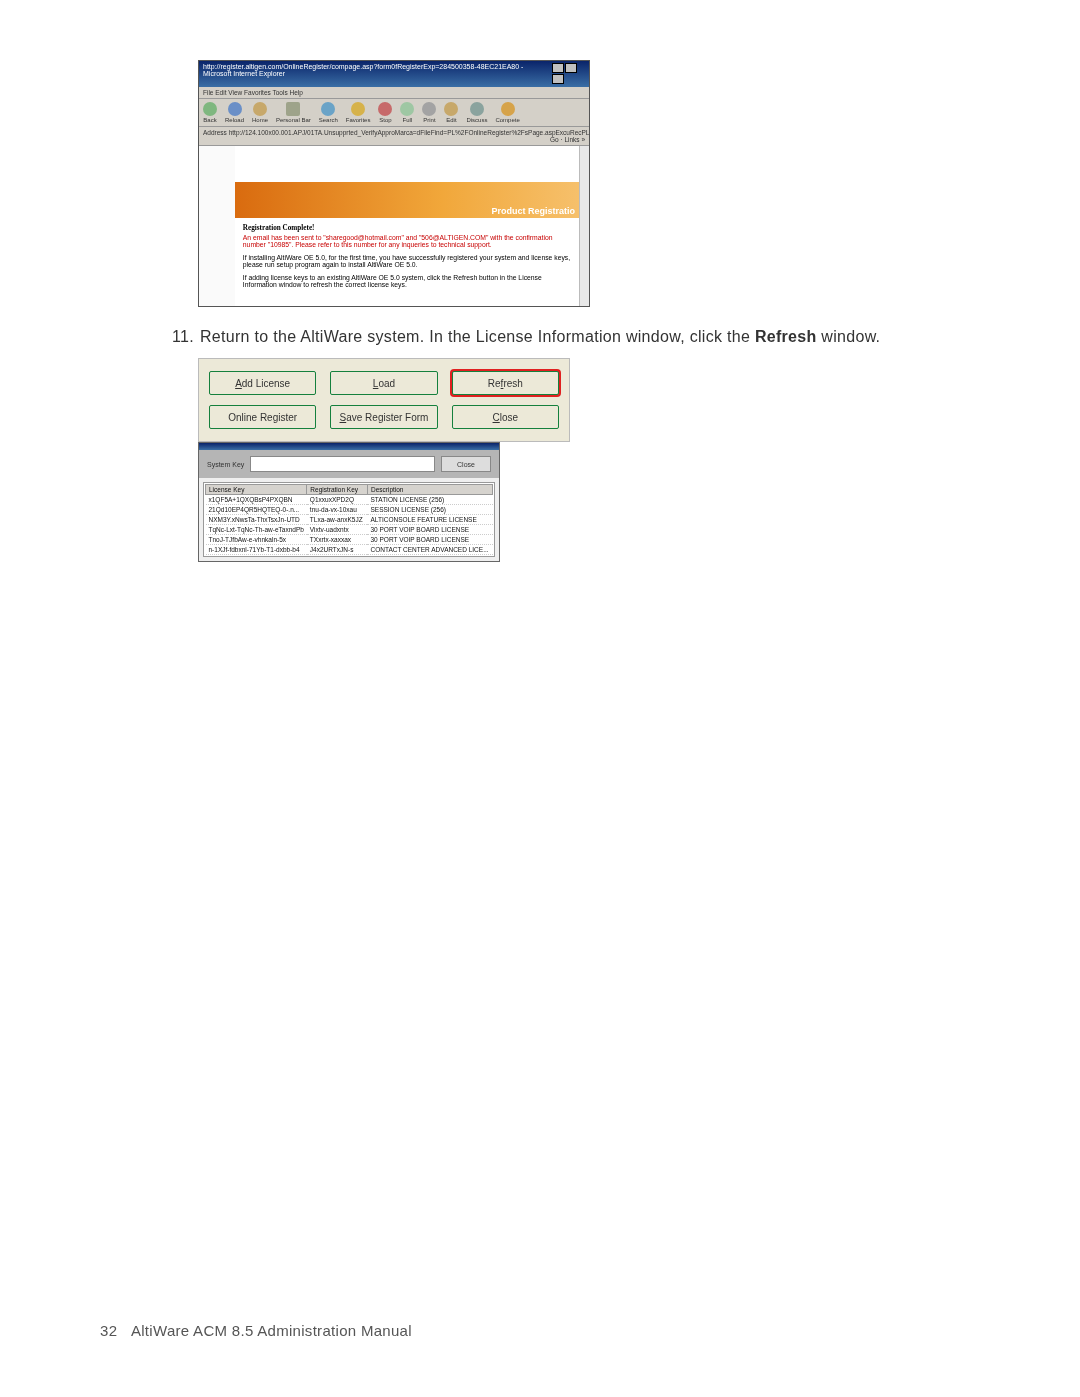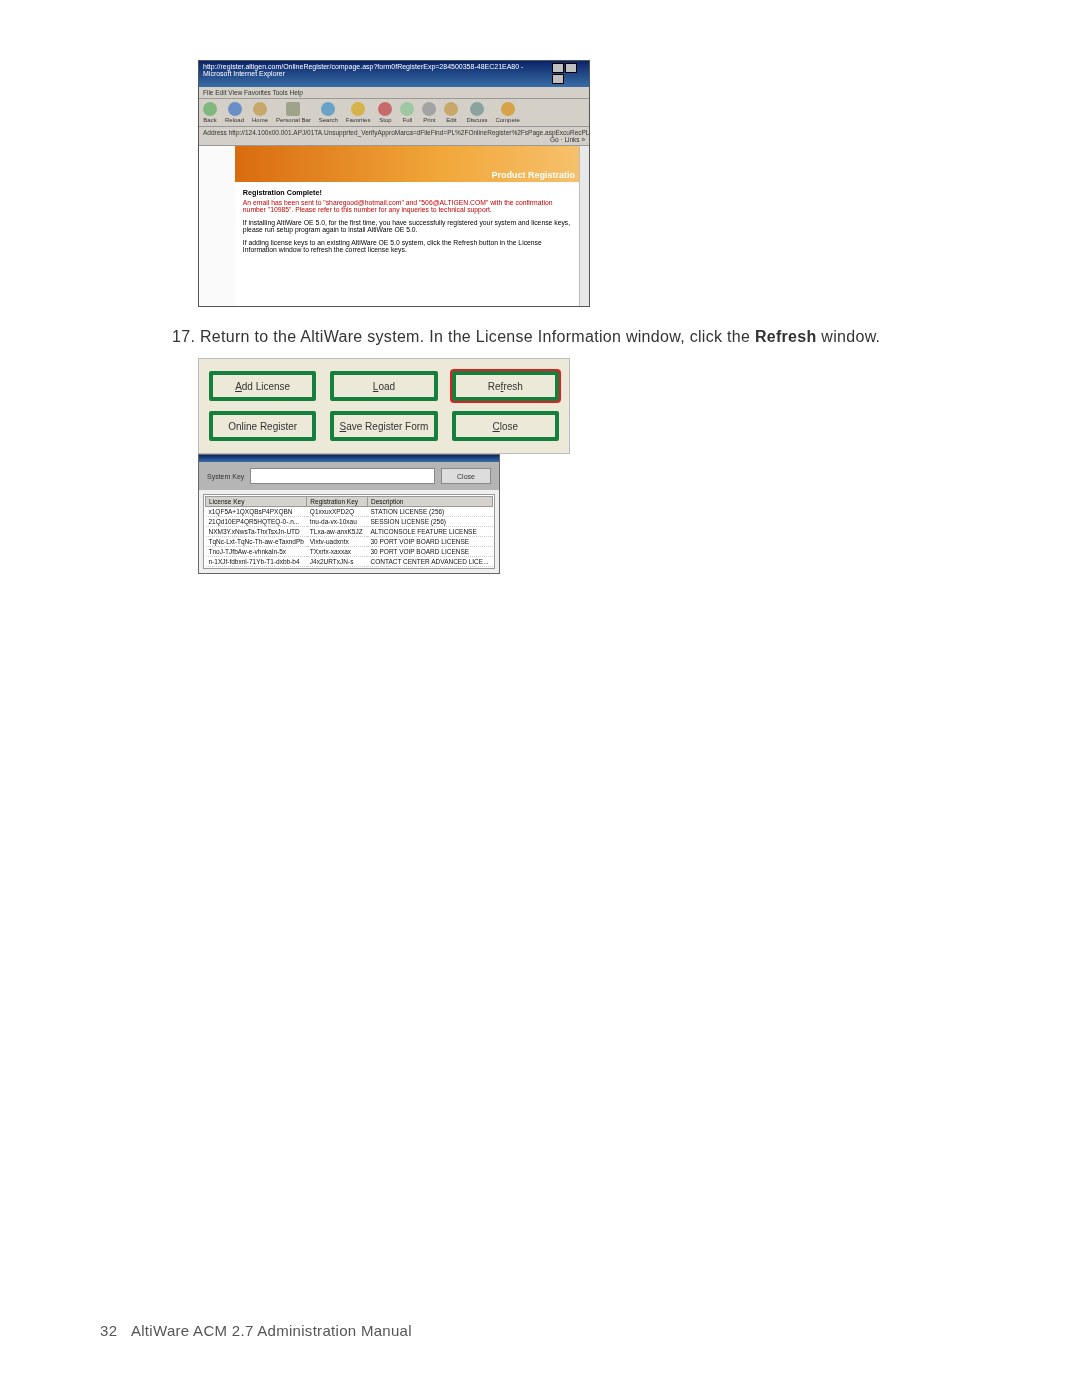--- a/index.html
+++ b/index.html
@@ -61,38 +61,38 @@
     width:14px;height:14px;background:#e8a23a;border-radius:50%;
     margin-bottom:1px;
   }
   .ie-body {
     background:#fff;
     display:flex;
     min-height:160px;
   }
   .ie-left{ width:60px; background:#fafafa;}
   .ie-right{ width:15px; background:#e8e8e8; border-left:1px solid #bbb;}
-  .ie-mid{ flex:1 1 auto;}
+  .ie-mid{ flex:1 1 auto;margin-top:36px;}
   .ie-banner{
     height:36px;
     background: linear-gradient(90deg, #d96b0f 0%, #f1a73a 60%, #f6c06b 100%);
     position:relative;
     color:#fff;
     font-weight:bold;
     font-size:9px;
     display:flex; align-items:flex-end; justify-content:flex-end;
     padding:2px 4px;
     box-sizing:border-box;
   }
   .ie-content{
     padding:6px 8px;
     font-size:6.8px;
     color:#000;
   }
-  .ie-content .rc-title{ font-weight:bold; font-size:7.2px;}
+  .ie-content .rc-title{ font-weight:bold; font-size:7.2px;font-family:Liberation Serif, serif;}
   .ie-content .rc-email{ color:#c70000; margin:2px 0 6px 0;}
   .ie-content p{ margin:0 0 6px 0;}
 
   
   .step {
     display:flex;
     margin:18px 0 10px 72px;
     font-size:16px;
     letter-spacing:0.3px;
     line-height:1.45;
@@ -109,21 +109,21 @@
     background:#ece9d8;
     border:1px solid #bbb;
     padding:12px 10px;
     display:grid;
     grid-template-columns: repeat(3, 1fr);
     gap:10px 14px;
   }
   .dlg-btn{
     height:22px;
     background:#ece9d8;
-    border:4px solid #15803d;
+    border:1px solid #15803d;
     border-radius:2px;
     font-size:10px;
     display:flex;align-items:center;justify-content:center;
     color:#333;
     position:relative;
   }
   .dlg-btn .ul{ text-decoration: underline; }
   .dlg-btn.highlight{ box-shadow: 0 0 0 2px #e02020; }
 
   .para {
@@ -273,21 +273,21 @@
           <div class="rc-email">An email has been sent to "sharegood@hotmail.com" and "506@ALTIGEN.COM" with the confirmation number "10985". Please refer to this number for any inqueries to technical support.</div>
           <p>If installing AltiWare OE 5.0, for the first time, you have successfully registered your system and license keys, please run setup program again to install AltiWare OE 5.0.</p>
           <p>If adding license keys to an existing AltiWare OE 5.0 system, click the Refresh button in the License Information window to refresh the correct license keys.</p>
         </div>
       </div>
       <div class="ie-right"></div>
     </div>
   </div>
 
   <div class="step">
-    <div class="num">17.</div>
+    <div class="num">11.</div>
     <div class="txt">
       <span>Return to the AltiWare system. In the License Information window, click the </span><b>Refresh</b><span> window.</span>
     </div>
   </div>
 
   <div class="btn-panel">
     <div class="dlg-btn">
       <span><span class="ul">A</span>dd License</span>
     </div>
     <div class="dlg-btn">
@@ -354,15 +354,15 @@
               <td>CONTACT CENTER ADVANCED LICE...</td>
             </tr>
           </tbody>
       </table>
     </div>
   </div>
 
 
   <div class="footer">
     <span class="pn">32</span>
-    <span>AltiWare ACM 2.7 Administration Manual</span>
+    <span>AltiWare ACM 8.5 Administration Manual</span>
   </div>
 </div>
 
 </body></html>

